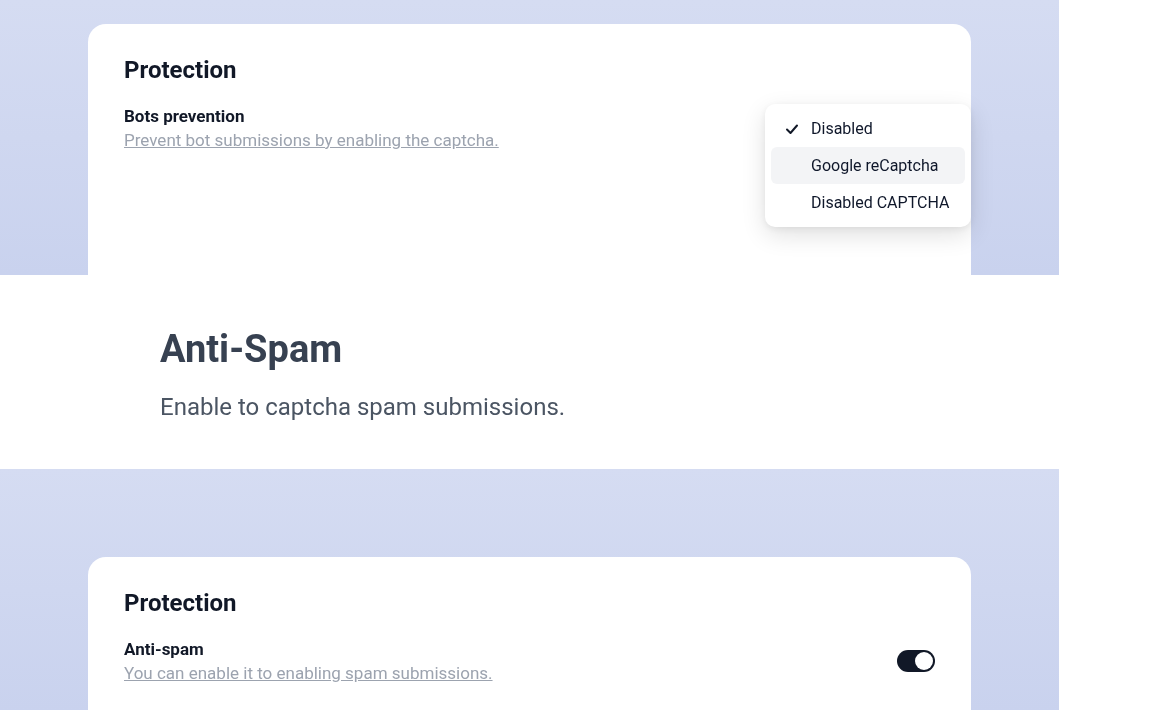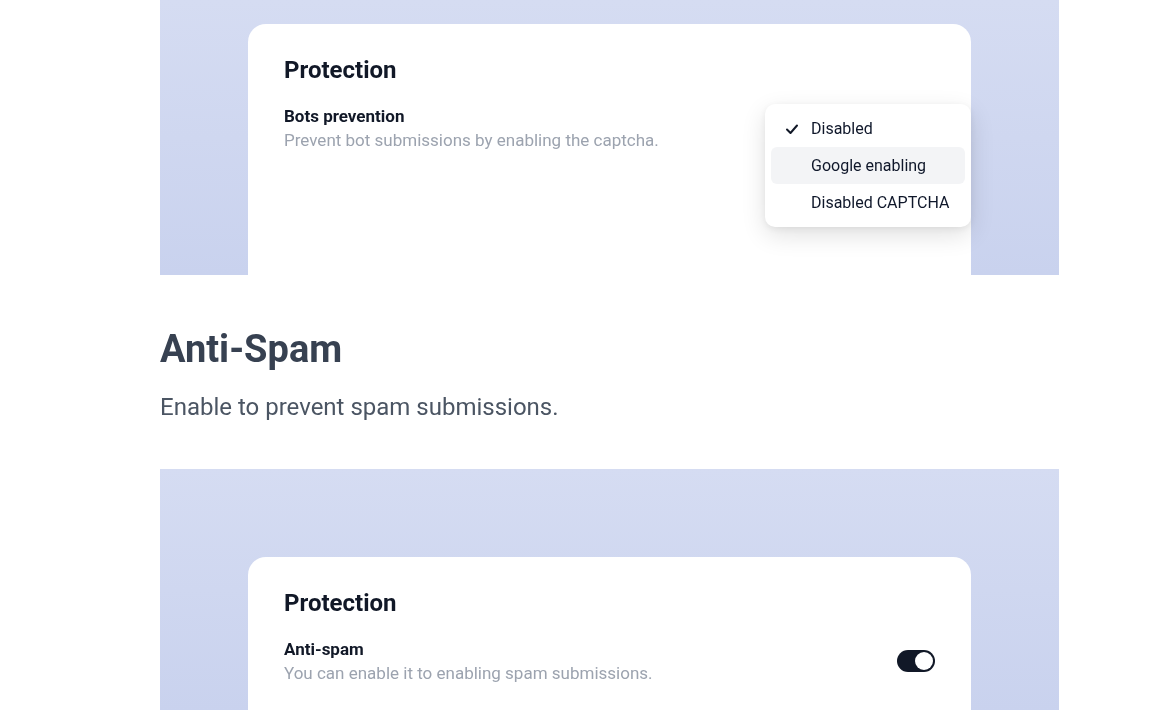--- a/index.html
+++ b/index.html
@@ -13,21 +13,20 @@
       color: #374151;
       width: 1159px;
       height: 714px;
       overflow: hidden;
     }
     .page {
       padding: 0 0 0 0;
     }
     .blue-panel {
       background: linear-gradient(180deg, #d5dcf2 0%, #c9d2ee 100%);
-      margin-left: 160px;
       margin-right: 100px;
       padding: 0;
       border-radius: 0;
       position: relative;
     }
     .blue-panel-top {
       padding-top: 0;
       padding-bottom: 46px;
       height: 275px;
       position: relative;
@@ -79,20 +78,21 @@
     .setting-label {
       font-size: 17px;
       font-weight: 700;
       color: #111827;
       margin-bottom: 4px;
     }
     .setting-desc {
       font-size: 17px;
       color: #9ca3af;
       font-weight: 400;
+      text-decoration: underline;
     }
     .dropdown {
       position: absolute;
       top: 80px;
       right: 0px;
       background: #ffffff;
       border-radius: 10px;
       box-shadow: 0 8px 24px rgba(0,0,0,0.12), 0 2px 6px rgba(0,0,0,0.06);
       width: 206px;
       padding: 6px;
@@ -183,32 +183,32 @@
         <div class="dropdown-item">
           <span class="dropdown-check">
             <svg width="16" height="16" viewBox="0 0 16 16" fill="none">
               <path d="M3 8.5 L6.5 12 L13 4.5" stroke="#111827" stroke-width="2" stroke-linecap="round" stroke-linejoin="round"></path>
             </svg>
           </span>
           <span class="dropdown-text">Disabled</span>
         </div>
         <div class="dropdown-item highlighted">
           <span class="spacer"></span>
-          <span class="dropdown-text">Google enabling</span>
+          <span class="dropdown-text">Google reCaptcha</span>
         </div>
         <div class="dropdown-item">
           <span class="spacer"></span>
           <span class="dropdown-text">Disabled CAPTCHA</span>
         </div>
       </div>
     </div>
   </div>
 
   <h1 class="section-heading">Anti-Spam</h1>
-  <p class="section-subtitle">Enable to prevent spam submissions.</p>
+  <p class="section-subtitle">Enable to captcha spam submissions.</p>
 
   <div class="blue-panel blue-panel-bottom">
     <div class="white-card white-card-bottom">
       <h2 class="card-title">Protection</h2>
       <div class="setting-row">
         <div class="setting-text-block">
           <div class="setting-label">Anti-spam</div>
           <div class="setting-desc">You can enable it to enabling spam submissions.</div>
         </div>
         <div class="toggle-wrap">

